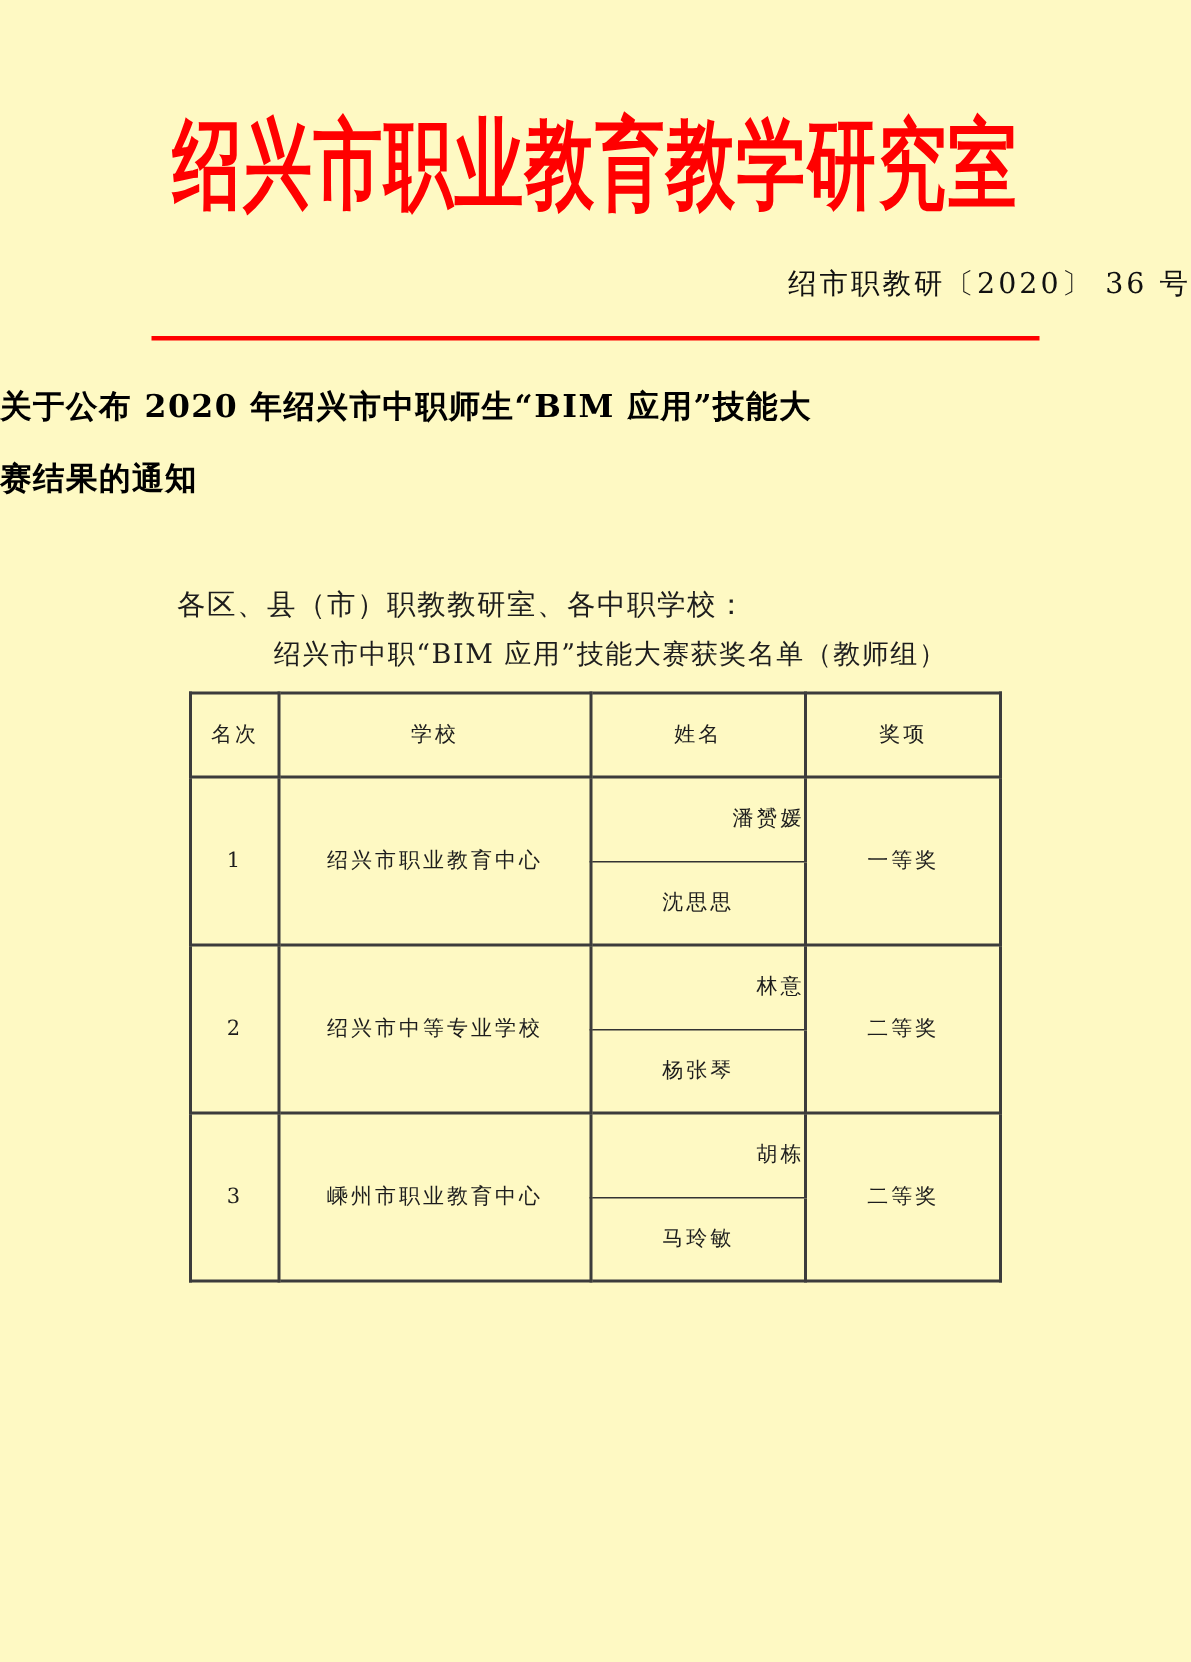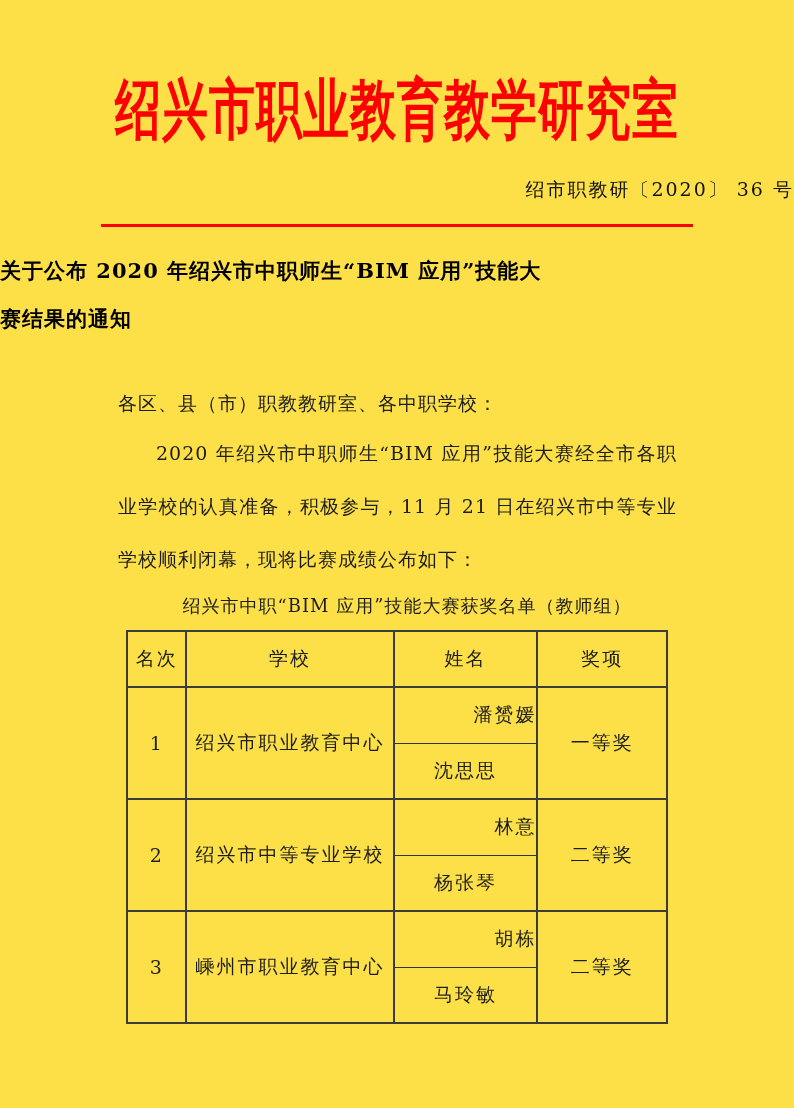--- a/index.html
+++ b/index.html
@@ -2,21 +2,21 @@
 <html><head>
 <meta charset="utf-8">
 <style>
   * { margin: 0; padding: 0; box-sizing: border-box; }
   html, body { background: #ffffff; }
   .page {
     position: relative;
     width: 794px;
     height: 1108px;
     margin: 0 auto;
-    background: #fde047;
+    background: #fef9c3;
     overflow: hidden;
     font-family: "DejaVu Serif", "Liberation Serif", serif;
     color: #1d1d1d;
   }
   .letterhead {
     margin-top: 76px;
     text-align: center;
     font-size: 46px;
     font-weight: bold;
     line-height: 66px;
@@ -69,21 +69,21 @@
     font-size: 18px;
     line-height: 28px;
     letter-spacing: 1px;
     padding-left: 20px;
   }
   table.awards {
     margin: 10px 0 0 126px;
     width: 542px;
     border-collapse: collapse;
     table-layout: fixed;
-    font-size: 19px;
+    font-size: 14px;
     color: #1d1d1d;
   }
   table.awards col.c-rank   { width: 11%; }
   table.awards col.c-school { width: 38.4%; }
   table.awards col.c-name   { width: 26.6%; }
   table.awards col.c-award  { width: 24%; }
   table.awards th, table.awards td {
     border: 2px solid #3c3c3c;
     text-align: center;
     vertical-align: middle;
@@ -106,21 +106,20 @@
 
   <div class="red-line"></div>
 
   <div class="notice-title">
     <div>关于公布 2020 年绍兴市中职师生“BIM 应用”技能大</div>
     <div>赛结果的通知</div>
   </div>
 
   <p class="salutation">各区、县（市）职教教研室、各中职学校：</p>
 
-  <p class="body-para">2020 年绍兴市中职师生“BIM 应用”技能大赛经全市各职业学校的认真准备，积极参与，11 月 21 日在绍兴市中等专业学校顺利闭幕，现将比赛成绩公布如下：</p>
 
   <div class="table-caption">绍兴市中职“BIM 应用”技能大赛获奖名单（教师组）</div>
 
   <table class="awards">
     <colgroup>
       <col class="c-rank">
         <col class="c-school">
         <col class="c-name">
         <col class="c-award">
     </colgroup>

